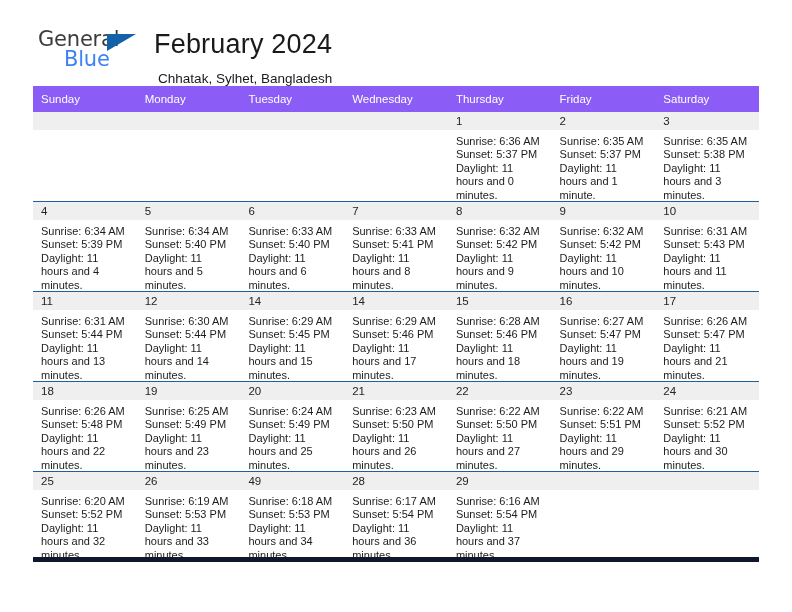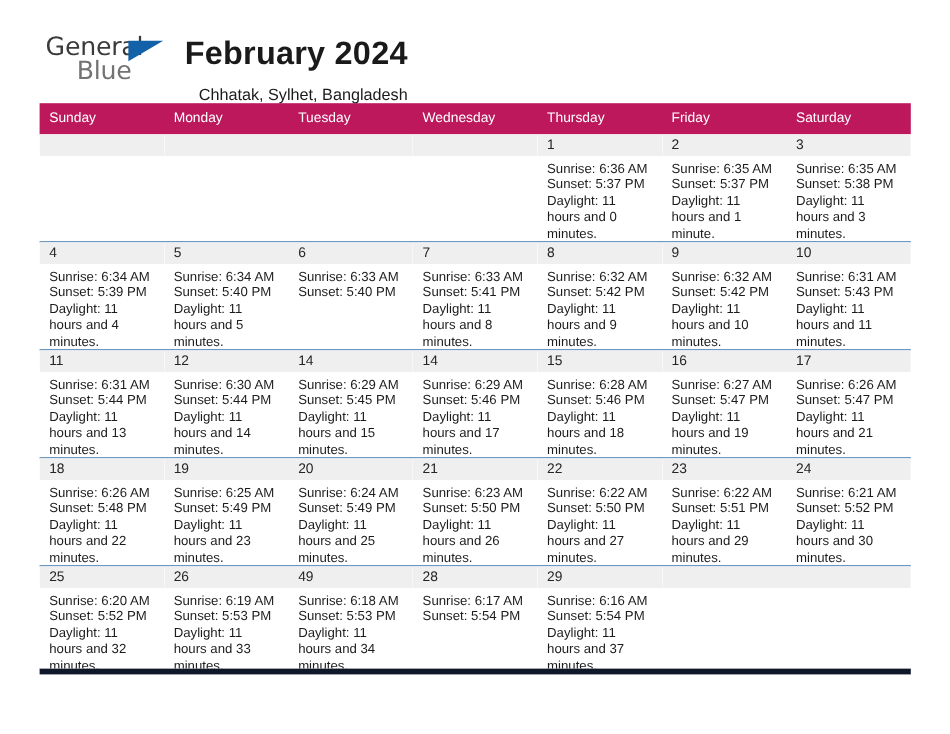--- a/index.html
+++ b/index.html
@@ -43,21 +43,21 @@
     font-size: 21px;
     color: #3b3b3b;
     letter-spacing: -0.2px;
     line-height: 22px;
     display: block;
     font-family: "DejaVu Sans", sans-serif;
     font-weight: 400;
   }
   .brand-blue {
     font-size: 21px;
-    color: #737373;
+    color: #3b82f6;
     letter-spacing: -0.2px;
     line-height: 22px;
     display: block;
     margin-left: 26px;
     margin-top: -2px;
     font-family: "DejaVu Sans", sans-serif;
     font-weight: 400;
   }
   .brand-triangle {
     position: absolute;
@@ -68,42 +68,42 @@
     border-left: 29px solid #1361a8;
     border-bottom: 17px solid transparent;
   }
 
   .title-block {
     text-align: right;
     padding-top: 0px;
   }
   .cal-title {
     font-size: 27px;
-    font-weight: 700;
+    font-weight: 400;
     color: #1a1a1a;
     line-height: 32px;
     letter-spacing: 0.2px;
   }
   .cal-subtitle {
     font-size: 13.5px;
     font-weight: 400;
     color: #1a1a1a;
     line-height: 18px;
     margin-top: 10px;
   }
 
   
   .calendar {
     margin: 14px 33px 0 33px;
     width: 726px;
   }
 
   .dow-row {
     display: flex;
-    background: #be185d;
+    background: #8b5cf6;
   }
   .dow-cell {
     flex: 1 1 0;
     color: #ffffff;
     font-size: 11.5px;
     padding: 6px 0 6px 8px;
     line-height: 14px;
     white-space: nowrap;
   }
 
@@ -254,20 +254,21 @@
           <div>Sunrise: 6:34 AM</div>
           <div>Sunset: 5:40 PM</div>
           <div class="daylight">Daylight: 11 hours and 5 minutes.</div>
         </div>
       </div>
       <div class="day-cell">
         <div class="day-head">6</div>
         <div class="day-body">
           <div>Sunrise: 6:33 AM</div>
           <div>Sunset: 5:40 PM</div>
+          <div class="daylight">Daylight: 11 hours and 6 minutes.</div>
         </div>
       </div>
       <div class="day-cell">
         <div class="day-head">7</div>
         <div class="day-body">
           <div>Sunrise: 6:33 AM</div>
           <div>Sunset: 5:41 PM</div>
           <div class="daylight">Daylight: 11 hours and 8 minutes.</div>
         </div>
       </div>
@@ -438,20 +439,21 @@
           <div>Sunrise: 6:18 AM</div>
           <div>Sunset: 5:53 PM</div>
           <div class="daylight">Daylight: 11 hours and 34 minutes.</div>
         </div>
       </div>
       <div class="day-cell">
         <div class="day-head">28</div>
         <div class="day-body">
           <div>Sunrise: 6:17 AM</div>
           <div>Sunset: 5:54 PM</div>
+          <div class="daylight">Daylight: 11 hours and 36 minutes.</div>
         </div>
       </div>
       <div class="day-cell">
         <div class="day-head">29</div>
         <div class="day-body">
           <div>Sunrise: 6:16 AM</div>
           <div>Sunset: 5:54 PM</div>
           <div class="daylight">Daylight: 11 hours and 37 minutes.</div>
         </div>
       </div>

